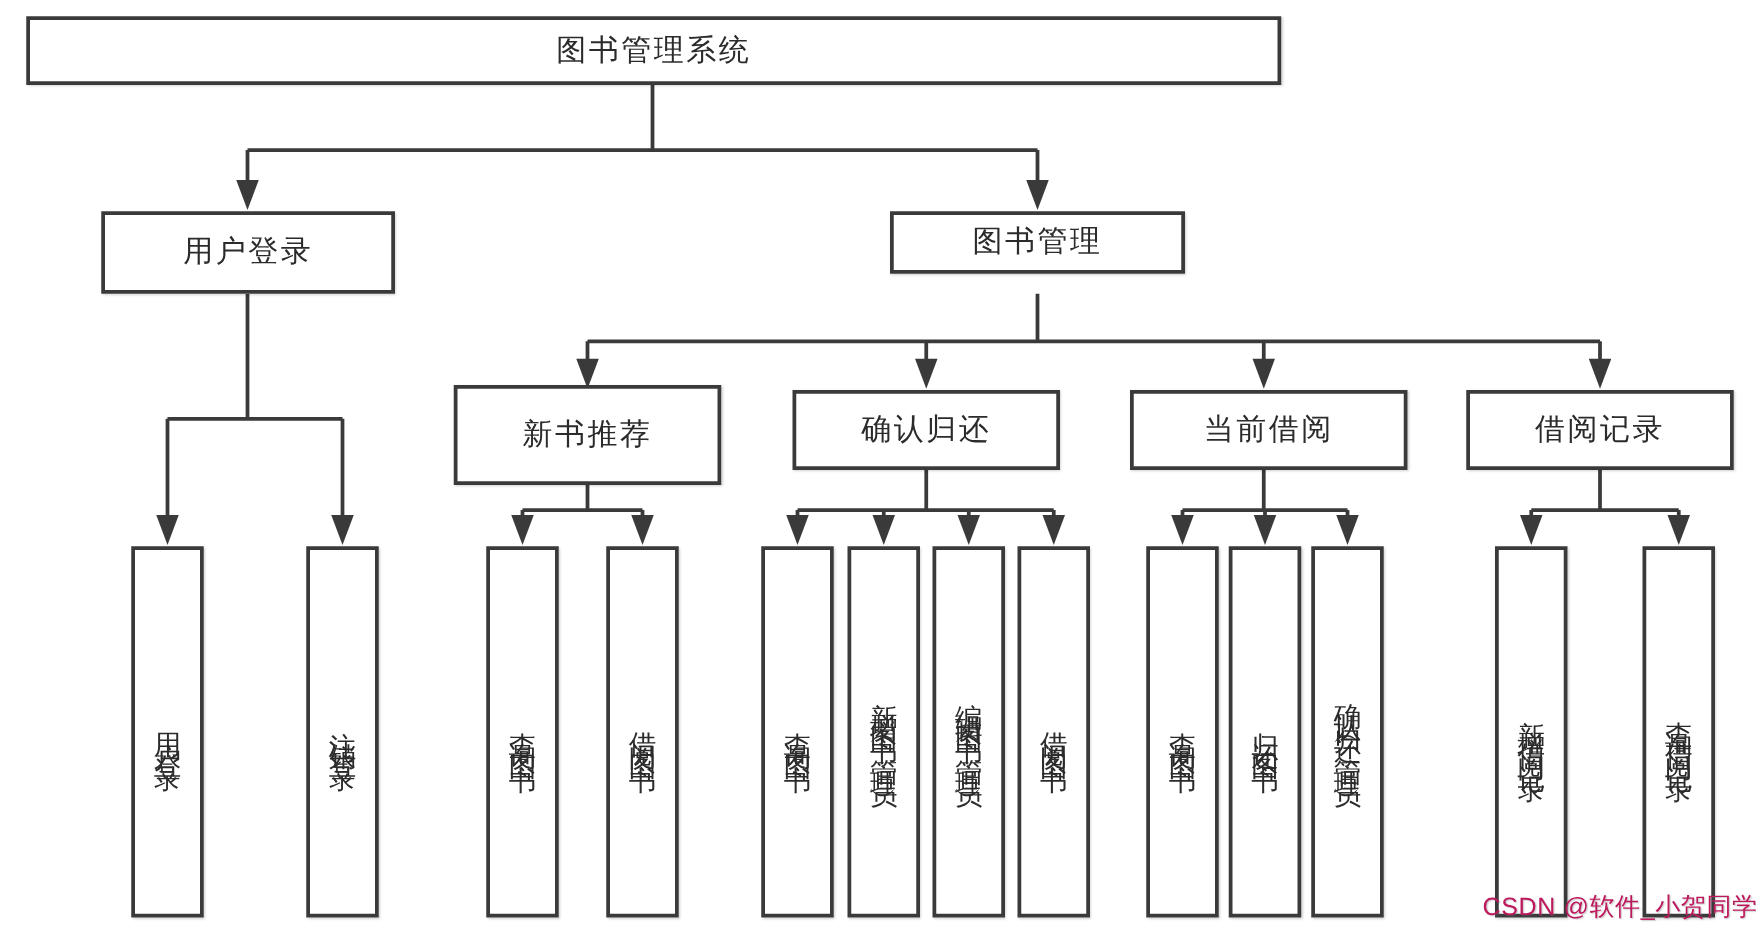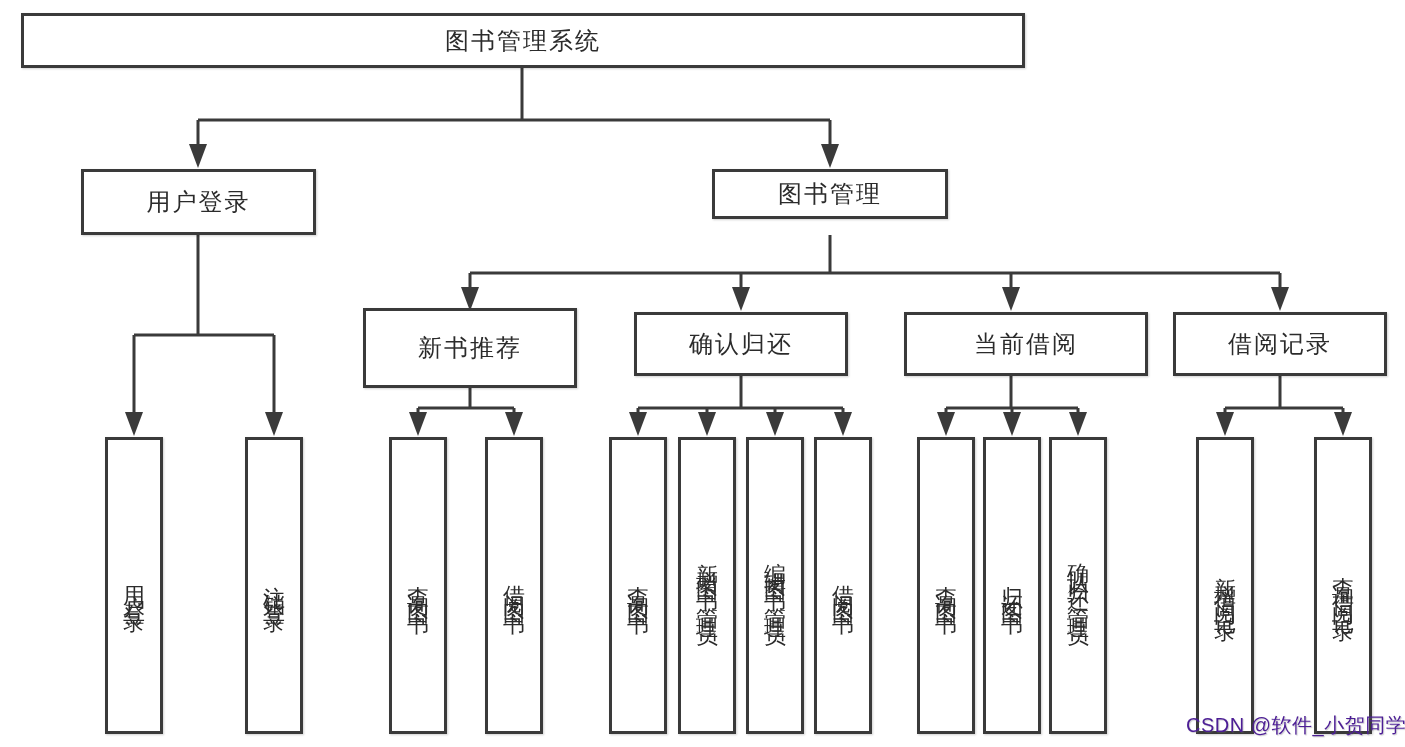--- a/index.html
+++ b/index.html
@@ -39,21 +39,21 @@
     letter-spacing: 9px;
     line-height: 1;
     white-space: nowrap;
   }
   .watermark {
     position: absolute;
     left: 1186px;
     top: 712px;
     z-index: 3;
     font-size: 20px;
-    color: #4c1d95;
+    color: #be185d;
     letter-spacing: 0.5px;
     white-space: nowrap;
     text-shadow: 1px 1px 1px rgba(110,110,115,0.35);
   }
 </style>
 </head>
 <body>
 
 <div class="canvas">
 
@@ -107,21 +107,21 @@
   <div class="box" style="left:712px; top:169px; width:236px; height:50px;">
     <span class="hlabel">图书管理</span>
   </div>
 
   <div class="box" style="left:363px; top:308px; width:214px; height:80px;">
     <span class="hlabel">新书推荐</span>
   </div>
   <div class="box" style="left:634px; top:312px; width:214px; height:64px;">
     <span class="hlabel">确认归还</span>
   </div>
-  <div class="box" style="left:904px; top:312px; width:244px; height:64px;">
+  <div class="box" style="left:904px; top:312px; width:222px; height:64px;">
     <span class="hlabel">当前借阅</span>
   </div>
   <div class="box" style="left:1173px; top:312px; width:214px; height:64px;">
     <span class="hlabel">借阅记录</span>
   </div>
 
   <div class="box leaf" style="left:105px; top:437px; width:58px; height:297px;">
     <span class="vlabel">用户登录</span>
   </div>
   <div class="box leaf" style="left:245px; top:437px; width:58px; height:297px;">

